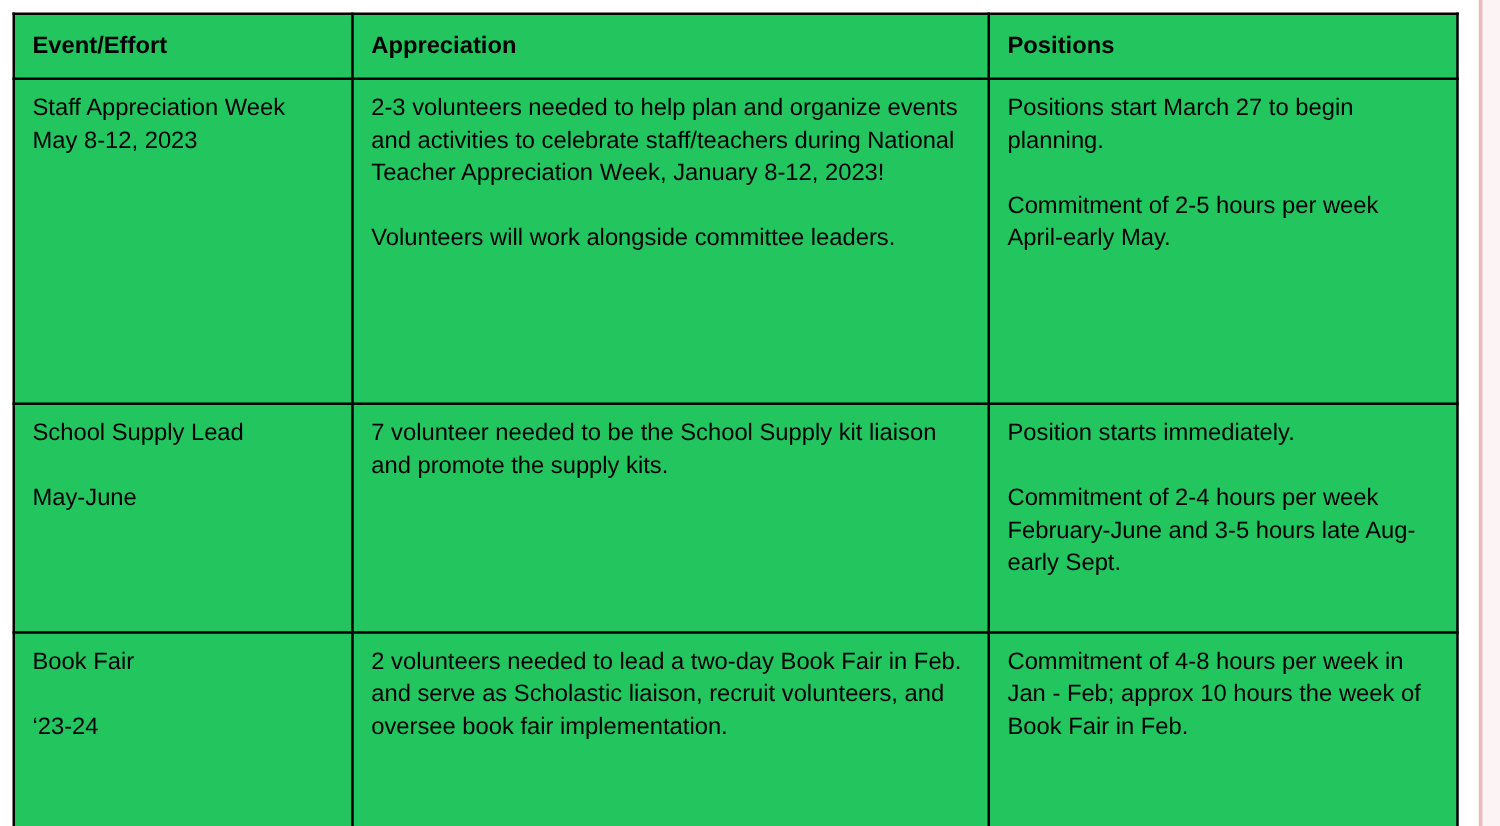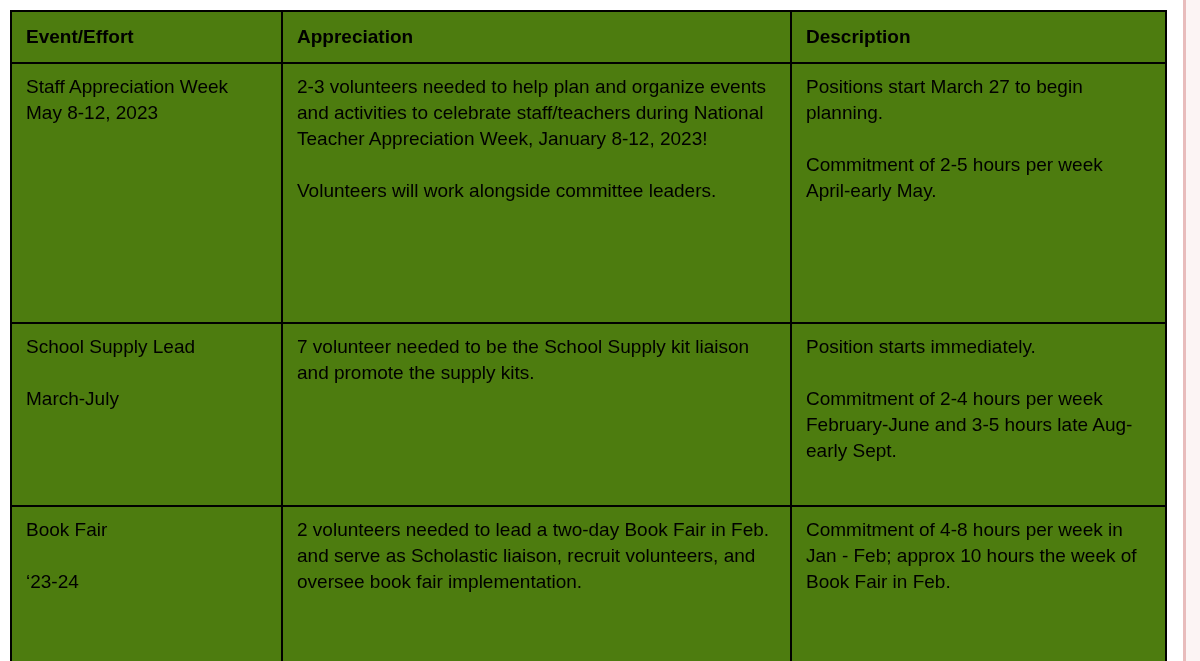--- a/index.html
+++ b/index.html
@@ -43,21 +43,21 @@
     table-layout: fixed;
   }
 
   th, td {
     border: 2px solid #000000;
     vertical-align: top;
     text-align: left;
     padding: 10px 14px;
     font-size: 19px;
     line-height: 26px;
-    background: #4d7c0f;
+    background: #22c55e;
   }
 
   td { white-space: pre-line; }
 
   th {
     font-weight: 700;
     padding-top: 12px;
     padding-bottom: 12px;
   }
 
@@ -77,38 +77,38 @@
   <table class="volunteer-table">
     <colgroup>
       <col style="width:271px">
       <col style="width:509px">
       <col style="width:375px">
     </colgroup>
     <thead>
       <tr class="header-row">
         <th>Event/Effort</th>
         <th>Appreciation</th>
-        <th>Description</th>
+        <th>Positions</th>
       </tr>
     </thead>
     <tbody>
       <tr class="row-1">
         <td class="offset-top">Staff Appreciation Week
 May 8-12, 2023</td>
         <td>2-3 volunteers needed to help plan and organize events and activities to celebrate staff/teachers during National Teacher Appreciation Week, January 8-12, 2023!
 
 Volunteers will work alongside committee leaders.</td>
         <td>Positions start March 27 to begin planning.
 
 Commitment of 2-5 hours per week April-early May.</td>
       </tr>
       <tr class="row-2">
         <td>School Supply Lead
 
-March-July</td>
+May-June</td>
         <td>7 volunteer needed to be the School Supply kit liaison and promote the supply kits.</td>
         <td>Position starts immediately.
 
 Commitment of 2-4 hours per week February-June and 3-5 hours late Aug-early Sept.</td>
       </tr>
       <tr class="row-3">
         <td>Book Fair
 
 ‘23-24</td>
         <td>2 volunteers needed to lead a two-day Book Fair in Feb. and serve as Scholastic liaison, recruit volunteers, and oversee book fair implementation.</td>

